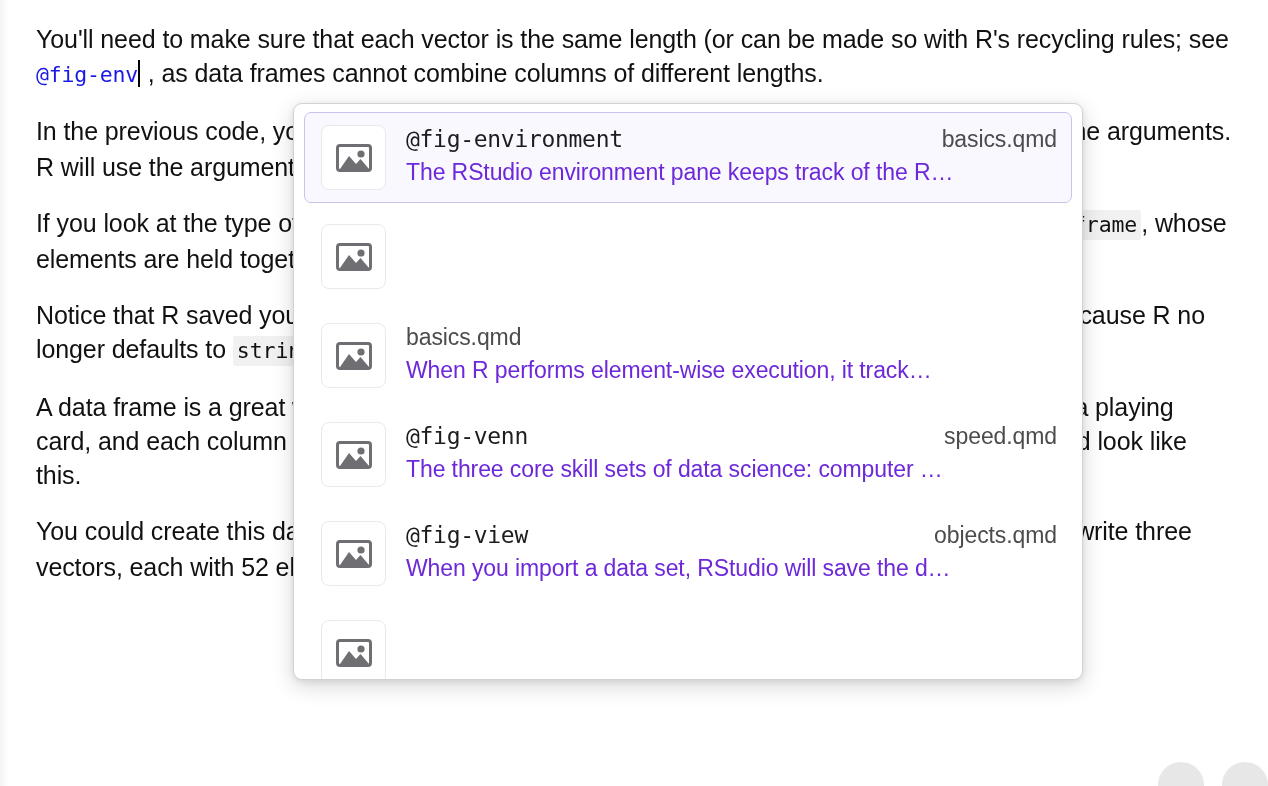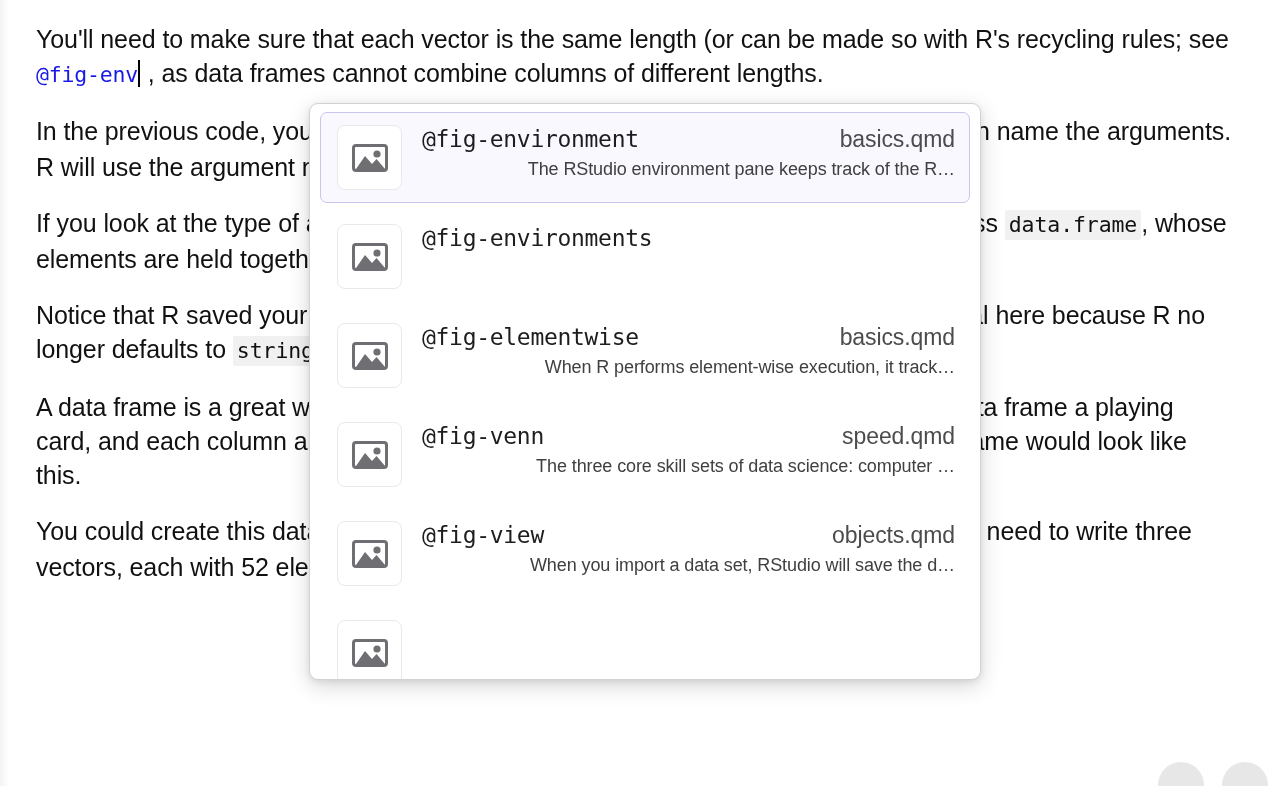--- a/index.html
+++ b/index.html
@@ -68,23 +68,23 @@
     width: 0;
     border-left: 2px solid #000;
     height: 27px;
     vertical-align: -5px;
     margin: 0 1px 0 0;
   }
 
   
   .ac-popup {
     position: absolute;
-    left: 309px;
+    left: 293px;
     top: 103px;
-    width: 672px;
+    width: 790px;
     height: 577px;
     background: #ffffff;
     border: 1px solid #d2d2d6;
     border-radius: 9px;
     box-shadow: 0 6px 22px rgba(0,0,0,0.16), 0 2px 6px rgba(0,0,0,0.08);
     overflow: hidden;
     padding: 8px 10px 0 10px;
   }
 
   .ac-list {
@@ -144,27 +144,26 @@
 
   .ac-file {
     font-size: 23px;
     color: #4c4c4f;
     white-space: nowrap;
     letter-spacing: -0.1px;
   }
 
   .ac-desc {
     margin-top: 6px;
-    font-size: 18px;
-    color: #404040;
+    font-size: 23px;
+    color: #6d28d9;
     letter-spacing: -0.1px;
     white-space: nowrap;
     overflow: hidden;
     text-overflow: ellipsis;
-    text-align: right;
   }
 
   
   .fab {
     position: absolute;
     bottom: -22px;
     width: 46px;
     height: 46px;
     border-radius: 50%;
     background: #e7e7e7;
@@ -209,35 +208,33 @@
         <div class="ac-item">
           <div class="ac-thumb">
             <svg width="38" height="32" viewBox="0 0 38 32" aria-hidden="true">
               <rect x="2.5" y="3.5" width="33" height="25" rx="2.5" ry="2.5" fill="none" stroke="#6e6e73" stroke-width="3"></rect>
               <circle cx="26" cy="12" r="3.6" fill="#6e6e73"></circle>
               <path d="M5 27 L14 14 L21 22 L25.5 17 L34 27 Z" fill="#6e6e73"></path>
             </svg>
           </div>
           <div class="ac-body">
             <div class="ac-row-top">
-              <span class="ac-id">@fig-environments</span>
-            </div>
-          </div>
-        </div>
-        <div class="ac-item">
-          <div class="ac-thumb">
-            <svg width="38" height="32" viewBox="0 0 38 32" aria-hidden="true">
-              <rect x="2.5" y="3.5" width="33" height="25" rx="2.5" ry="2.5" fill="none" stroke="#6e6e73" stroke-width="3"></rect>
-              <circle cx="26" cy="12" r="3.6" fill="#6e6e73"></circle>
-              <path d="M5 27 L14 14 L21 22 L25.5 17 L34 27 Z" fill="#6e6e73"></path>
-            </svg>
-          </div>
-          <div class="ac-body">
-            <div class="ac-row-top">
-              <span class="ac-id">@fig-elementwise</span>
+            </div>
+          </div>
+        </div>
+        <div class="ac-item">
+          <div class="ac-thumb">
+            <svg width="38" height="32" viewBox="0 0 38 32" aria-hidden="true">
+              <rect x="2.5" y="3.5" width="33" height="25" rx="2.5" ry="2.5" fill="none" stroke="#6e6e73" stroke-width="3"></rect>
+              <circle cx="26" cy="12" r="3.6" fill="#6e6e73"></circle>
+              <path d="M5 27 L14 14 L21 22 L25.5 17 L34 27 Z" fill="#6e6e73"></path>
+            </svg>
+          </div>
+          <div class="ac-body">
+            <div class="ac-row-top">
               <span class="ac-file">basics.qmd</span>
             </div>
             <div class="ac-desc">When R performs element-wise execution, it track…</div>
           </div>
         </div>
         <div class="ac-item">
           <div class="ac-thumb">
             <svg width="38" height="32" viewBox="0 0 38 32" aria-hidden="true">
               <rect x="2.5" y="3.5" width="33" height="25" rx="2.5" ry="2.5" fill="none" stroke="#6e6e73" stroke-width="3"></rect>
               <circle cx="26" cy="12" r="3.6" fill="#6e6e73"></circle>

